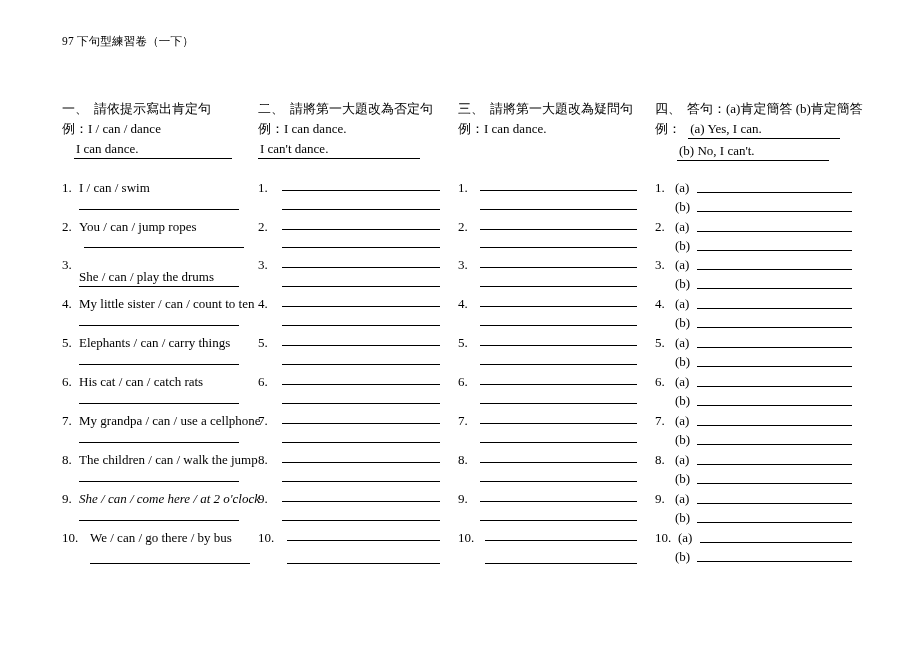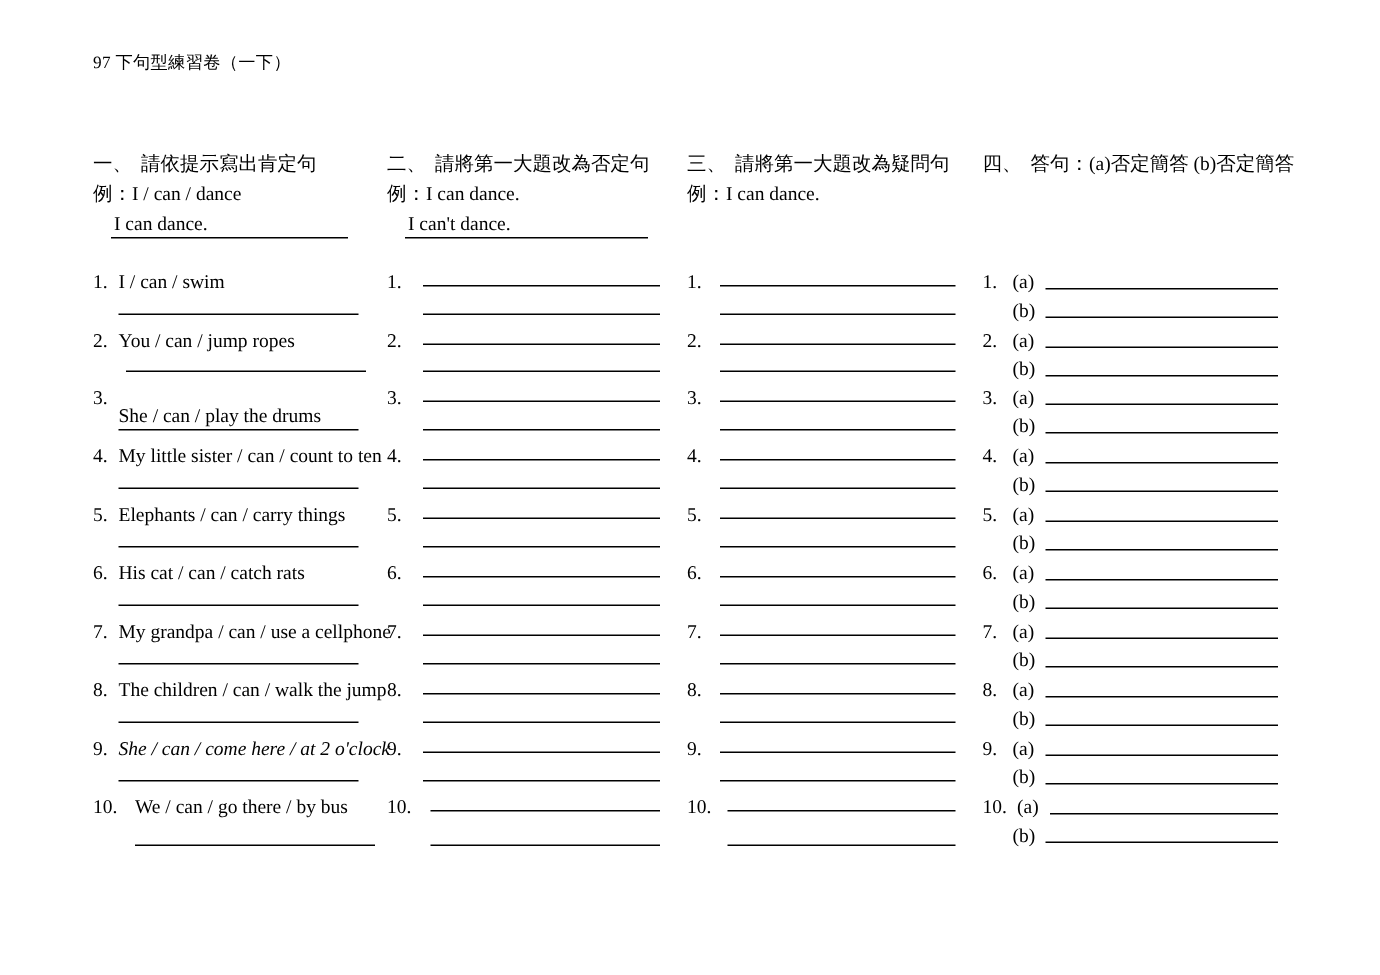--- a/index.html
+++ b/index.html
@@ -128,37 +128,42 @@
   <div class="sec-head" style="left:62px; top:102px;">
     <span class="num">一、</span><span>請依提示寫出肯定句</span>
   </div>
   <div class="sec-head" style="left:258px; top:102px;">
     <span class="num">二、</span><span>請將第一大題改為否定句</span>
   </div>
   <div class="sec-head" style="left:458px; top:102px;">
     <span class="num">三、</span><span>請將第一大題改為疑問句</span>
   </div>
   <div class="sec-head" style="left:655px; top:102px;">
-    <span class="num">四、</span><span>答句：(a)否定簡答 (b)否定簡答</span>
+    <span class="num">四、</span><span>答句：(a)肯定簡答 (b)肯定簡答</span>
   </div>
 
   <div class="example" style="left:62px; top:121px;">
     <span>例：</span><span>I / can / dance</span>
     <span class="ex-ans ex-ans-indent" style="width:158px; margin-left:12px;">I can dance.</span>
   </div>
 
   <div class="example" style="left:258px; top:121px;">
     <span>例：</span><span>I can dance.</span>
-    <span class="ex-ans ex-ans-indent" style="width:162px; margin-left:12px;">I can't dance.</span>
+    <span class="ex-ans ex-ans-indent" style="width:162px; margin-left:0;">I can't dance.</span>
   </div>
 
   <div class="example" style="left:458px; top:121px;">
     <span>例：</span><span>I can dance.</span>
   </div>
 
+  <div class="example" style="left:655px; top:121px;">
+    <span>例：</span>
+    <span class="ex-ans" style="width:152px; margin-left:4px;">(a) Yes, I can.</span>
+    <span class="ex-ans ex-ans-indent" style="width:152px; margin-left:22px;">(b) No, I can't.</span>
+  </div>
 
   <div class="col">
     <div class="qnum" style="left:62px; top:180px;">1.</div>
     <div class="qtext" style="left:79px; top:180px;">I / can / swim</div>
     <div class="blank" style="left:79px; top:209px; width:160px;"></div>
 
     <div class="qnum" style="left:62px; top:219px;">2.</div>
     <div class="qtext" style="left:79px; top:219px;">You / can / jump ropes</div>
     <div class="blank" style="left:84px; top:247px; width:160px;"></div>
 

